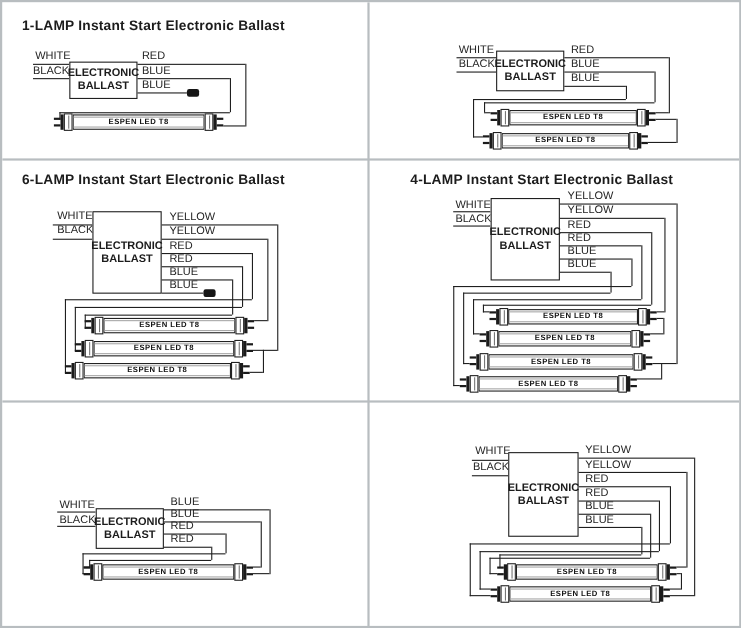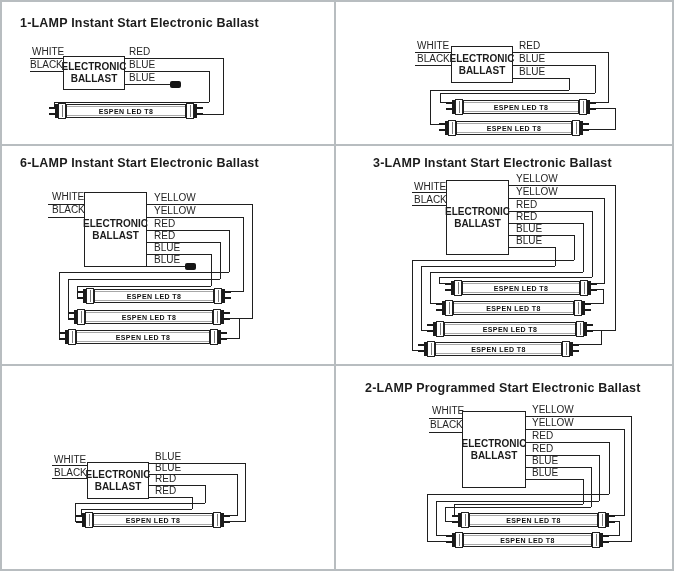--- a/index.html
+++ b/index.html
@@ -186,21 +186,21 @@
     <div class="tube" style="left:74px;top:184px;width:134px;height:14px">
       <span class="tlabel">ESPEN LED T8</span>
     </div>
     <i class="cap" style="left:208px;top:183px;width:8px;height:16px"></i>
     <i class="pb" style="left:216px;top:184px;width:3px;height:14px"></i>
     <i class="pin" style="left:219px;top:186px"></i>
     <i class="pin" style="left:219px;top:192px"></i>
   </div>
 
   <div class="panel" style="left:334px;top:144px;width:340px;height:220px">
-    <div class="ptitle" style="left:37px;top:10px">3-LAMP Instant Start Electronic Ballast</div>
+    <div class="ptitle" style="left:37px;top:10px">4-LAMP Instant Start Electronic Ballast</div>
     <div class="wl" style="left:78px;top:36px">WHITE</div>
     <div class="wl" style="left:78px;top:49px">BLACK</div>
     <i class="w" style="left:76px;top:46px;width:34px;height:1px"></i>
     <i class="w" style="left:76px;top:59px;width:34px;height:1px"></i>
     <div class="ballast" style="left:110px;top:34px;width:63px;height:75px">
       <span>ELECTRONIC</span>
       <span>BALLAST</span>
     </div>
     <div class="wl" style="left:180px;top:28px">YELLOW</div>
     <div class="wl" style="left:180px;top:41px">YELLOW</div>
@@ -321,21 +321,20 @@
     <div class="tube" style="left:91px;top:147px;width:120px;height:14px">
       <span class="tlabel">ESPEN LED T8</span>
     </div>
     <i class="cap" style="left:211px;top:146px;width:8px;height:16px"></i>
     <i class="pb" style="left:219px;top:147px;width:3px;height:14px"></i>
     <i class="pin" style="left:222px;top:149px"></i>
     <i class="pin" style="left:222px;top:155px"></i>
   </div>
 
   <div class="panel" style="left:334px;top:364px;width:340px;height:207px">
-    <div class="ptitle" style="left:29px;top:15px">2-LAMP Programmed Start Electronic Ballast</div>
     <div class="wl" style="left:96px;top:40px">WHITE</div>
     <div class="wl" style="left:94px;top:54px">BLACK</div>
     <i class="w" style="left:93px;top:52px;width:33px;height:1px"></i>
     <i class="w" style="left:93px;top:66px;width:33px;height:1px"></i>
     <div class="ballast" style="left:126px;top:45px;width:64px;height:77px">
       <span>ELECTRONIC</span>
       <span>BALLAST</span>
     </div>
     <div class="wl" style="left:196px;top:39px">YELLOW</div>
     <div class="wl" style="left:196px;top:52px">YELLOW</div>

